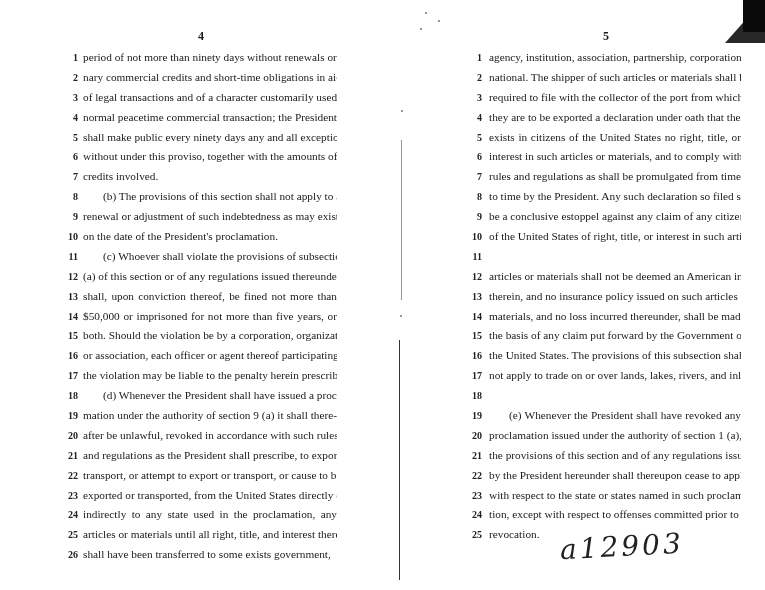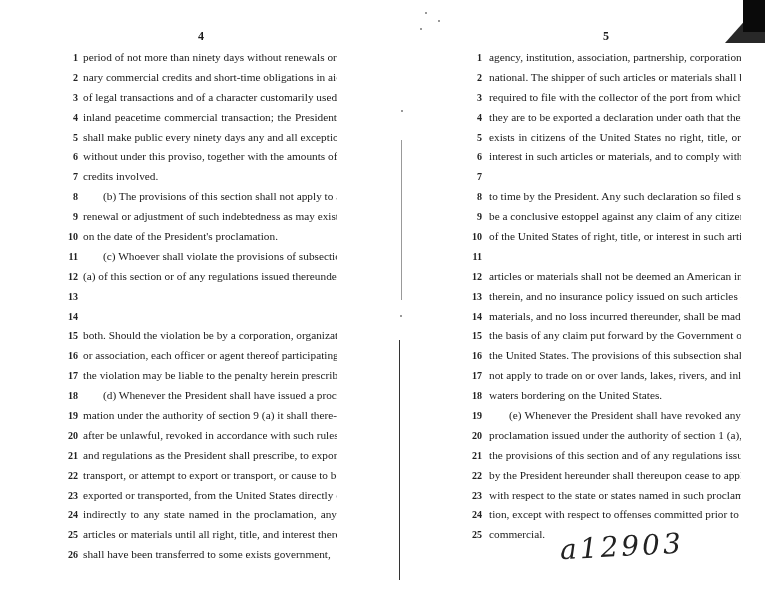--- a/index.html
+++ b/index.html
@@ -44,21 +44,21 @@
       <div class="line">
         <span class="ln">2</span>
         <span class="tx">nary commercial credits and short-time obligations in aid</span>
       </div>
       <div class="line">
         <span class="ln">3</span>
         <span class="tx">of legal transactions and of a character customarily used in</span>
       </div>
       <div class="line">
         <span class="ln">4</span>
-        <span class="tx">inland peacetime commercial transaction; the President</span>
+        <span class="tx">normal peacetime commercial transaction; the President</span>
       </div>
       <div class="line">
         <span class="ln">5</span>
         <span class="tx">shall make public every ninety days any and all exceptions</span>
       </div>
       <div class="line">
         <span class="ln">6</span>
         <span class="tx">without under this proviso, together with the amounts of</span>
       </div>
       <div class="line">
@@ -80,23 +80,25 @@
       <div class="line">
         <span class="ln">11</span>
         <span class="tx indent">(c) Whoever shall violate the provisions of subsection</span>
       </div>
       <div class="line">
         <span class="ln">12</span>
         <span class="tx">(a) of this section or of any regulations issued thereunder</span>
       </div>
       <div class="line">
         <span class="ln">13</span>
+        <span class="tx">shall, upon conviction thereof, be fined not more than</span>
       </div>
       <div class="line">
         <span class="ln">14</span>
+        <span class="tx">$50,000 or imprisoned for not more than five years, or</span>
       </div>
       <div class="line">
         <span class="ln">15</span>
         <span class="tx">both. Should the violation be by a corporation, organization,</span>
       </div>
       <div class="line">
         <span class="ln">16</span>
         <span class="tx">or association, each officer or agent thereof participating in</span>
       </div>
       <div class="line">
@@ -122,21 +124,21 @@
       <div class="line">
         <span class="ln">22</span>
         <span class="tx">transport, or attempt to export or transport, or cause to be</span>
       </div>
       <div class="line">
         <span class="ln">23</span>
         <span class="tx">exported or transported, from the United States directly or</span>
       </div>
       <div class="line">
         <span class="ln">24</span>
-        <span class="tx">indirectly to any state named in the proclamation, any</span>
+        <span class="tx">indirectly to any state used in the proclamation, any</span>
       </div>
       <div class="line">
         <span class="ln">25</span>
         <span class="tx">articles or materials until all right, title, and interest therein</span>
       </div>
       <div class="line">
         <span class="ln">26</span>
         <span class="tx last">shall have been transferred to some exists government,</span>
       </div>
     </div>
@@ -164,20 +166,21 @@
       <div class="line">
         <span class="ln">5</span>
         <span class="tx">exists in citizens of the United States no right, title, or</span>
       </div>
       <div class="line">
         <span class="ln">6</span>
         <span class="tx">interest in such articles or materials, and to comply with such</span>
       </div>
       <div class="line">
         <span class="ln">7</span>
+        <span class="tx">rules and regulations as shall be promulgated from time</span>
       </div>
       <div class="line">
         <span class="ln">8</span>
         <span class="tx">to time by the President. Any such declaration so filed shall</span>
       </div>
       <div class="line">
         <span class="ln">9</span>
         <span class="tx">be a conclusive estoppel against any claim of any citizen</span>
       </div>
       <div class="line">
@@ -206,21 +209,20 @@
       <div class="line">
         <span class="ln">16</span>
         <span class="tx">the United States. The provisions of this subsection shall</span>
       </div>
       <div class="line">
         <span class="ln">17</span>
         <span class="tx">not apply to trade on or over lands, lakes, rivers, and inland</span>
       </div>
       <div class="line">
         <span class="ln">18</span>
-        <span class="tx last">waters bordering on the United States.</span>
       </div>
       <div class="line">
         <span class="ln">19</span>
         <span class="tx indent">(e) Whenever the President shall have revoked any</span>
       </div>
       <div class="line">
         <span class="ln">20</span>
         <span class="tx">proclamation issued under the authority of section 1 (a),</span>
       </div>
       <div class="line">
@@ -234,21 +236,21 @@
       <div class="line">
         <span class="ln">23</span>
         <span class="tx">with respect to the state or states named in such proclama-</span>
       </div>
       <div class="line">
         <span class="ln">24</span>
         <span class="tx">tion, except with respect to offenses committed prior to such</span>
       </div>
       <div class="line">
         <span class="ln">25</span>
-        <span class="tx last">commercial.</span>
+        <span class="tx last">revocation.</span>
       </div>
     </div>
 </div>
 
 <div id="fold-top" class="fold-line"></div>
 <div id="fold-bottom" class="fold-line"></div>
 
 <div class="corner-shadow"></div>
 <div class="corner-mark"></div>
 

